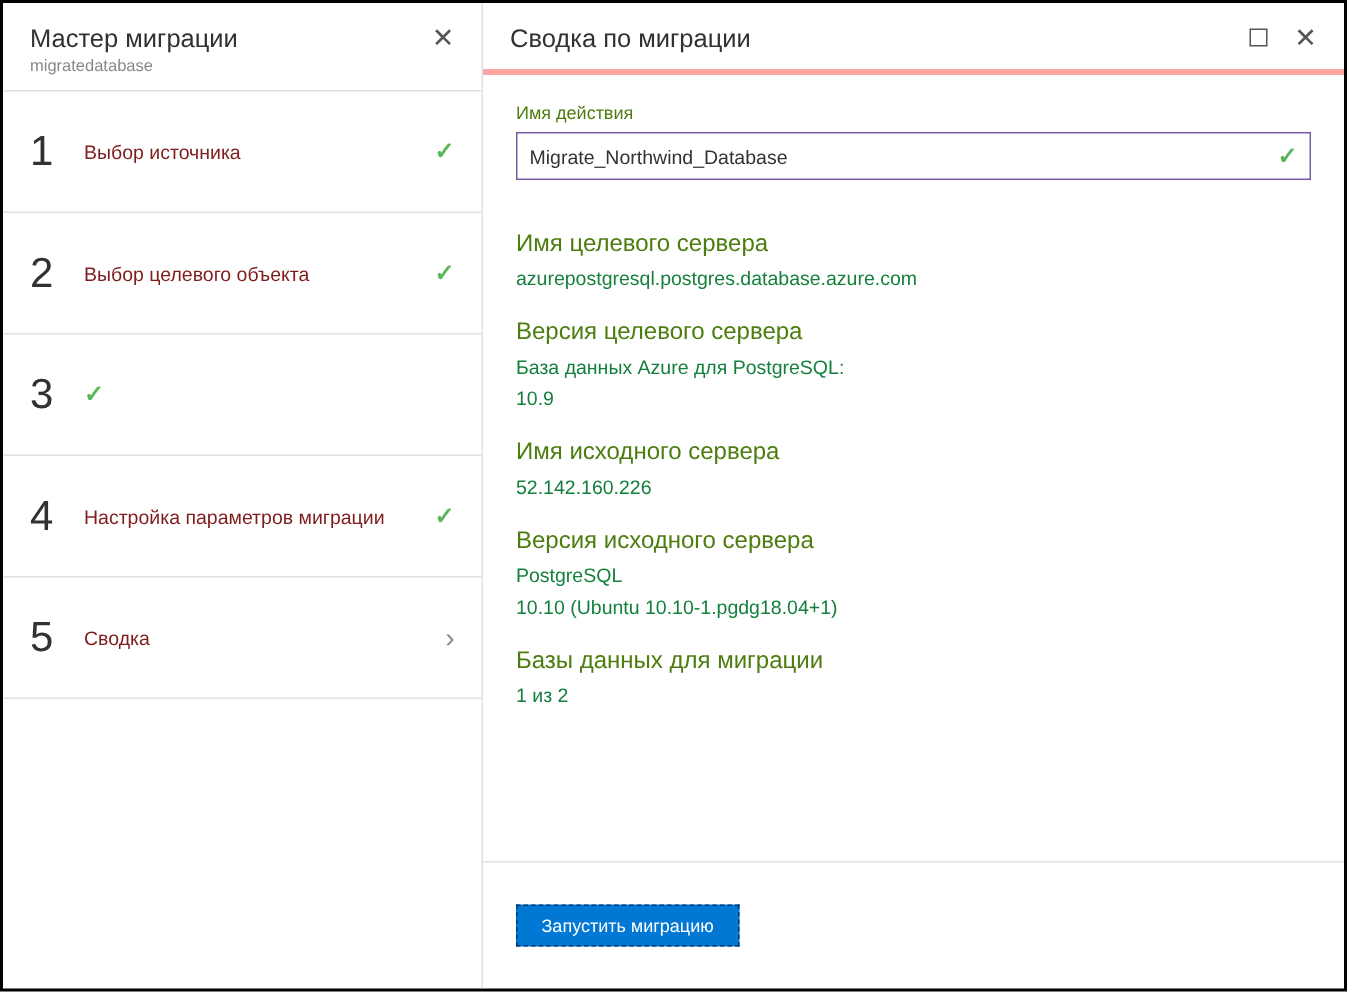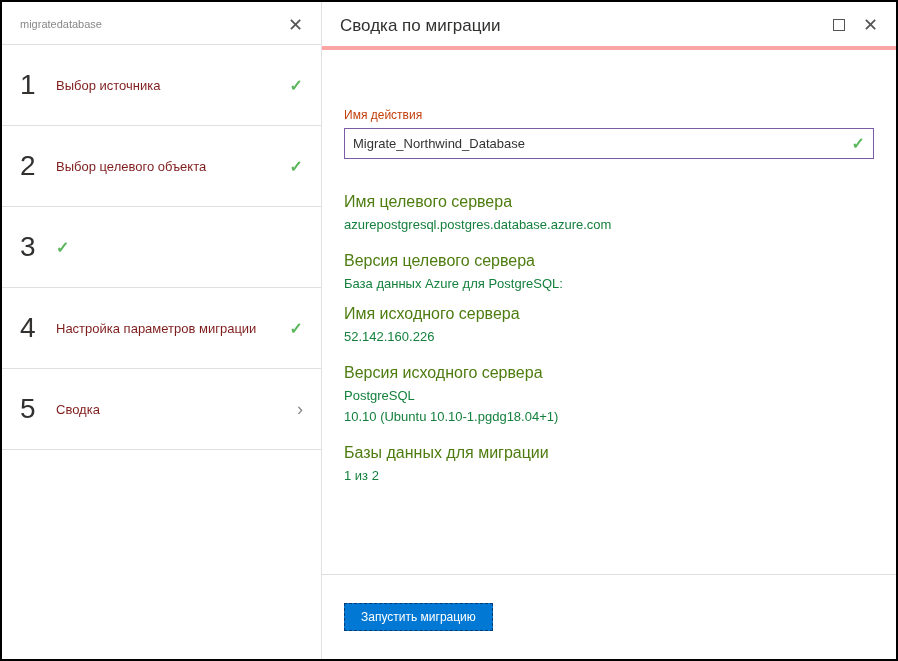--- a/index.html
+++ b/index.html
@@ -107,22 +107,21 @@
     .main-body {
       flex: 1;
       padding: 18px 22px 10px 22px;
       display: flex;
       flex-direction: column;
       gap: 6px;
       overflow: auto;
     }
     .field-label {
       font-size: 12px;
-      color: #c2410c;
-      margin-top: 40px;
+      color: #4d7c0f;
     }
     .input-wrap {
       border: 1px solid #7b5aa6;
       padding: 5px 8px;
       display: flex;
       align-items: center;
       justify-content: space-between;
       margin-bottom: 20px;
     }
     .input-wrap input {
@@ -155,20 +154,21 @@
       font-size: 12px;
       cursor: pointer;
     }
   </style>
 </head>
 <body>
 
 <div class="sidebar">
   <div class="sidebar-header">
     <div>
+      <div class="sidebar-title">Мастер миграции</div>
       <div class="sidebar-subtitle">migratedatabase</div>
     </div>
     <span class="close-x">✕</span>
   </div>
   <div class="steps">
     <div class="step">
       <span class="step-num">1</span>
       <span class="step-label">Выбор источника</span>
       <span class="step-indicator check">✓</span>
     </div>
@@ -207,20 +207,21 @@
     <div class="input-wrap">
       <input type="text" value="Migrate_Northwind_Database" style="">
       <span class="check">✓</span>
     </div>
 
     <div class="section-label">Имя целевого сервера</div>
     <div class="section-value">azurepostgresql.postgres.database.azure.com</div>
 
     <div class="section-label">Версия целевого сервера</div>
     <div class="section-value" style="margin-bottom:0">База данных Azure для PostgreSQL:</div>
+    <div class="section-value">10.9</div>
 
     <div class="section-label">Имя исходного сервера</div>
     <div class="section-value">52.142.160.226</div>
 
     <div class="section-label">Версия исходного сервера</div>
     <div class="section-value" style="margin-bottom:0">PostgreSQL</div>
     <div class="section-value">10.10 (Ubuntu 10.10-1.pgdg18.04+1)</div>
 
     <div class="section-label">Базы данных для миграции</div>
     <div class="section-value">1 из 2</div>

